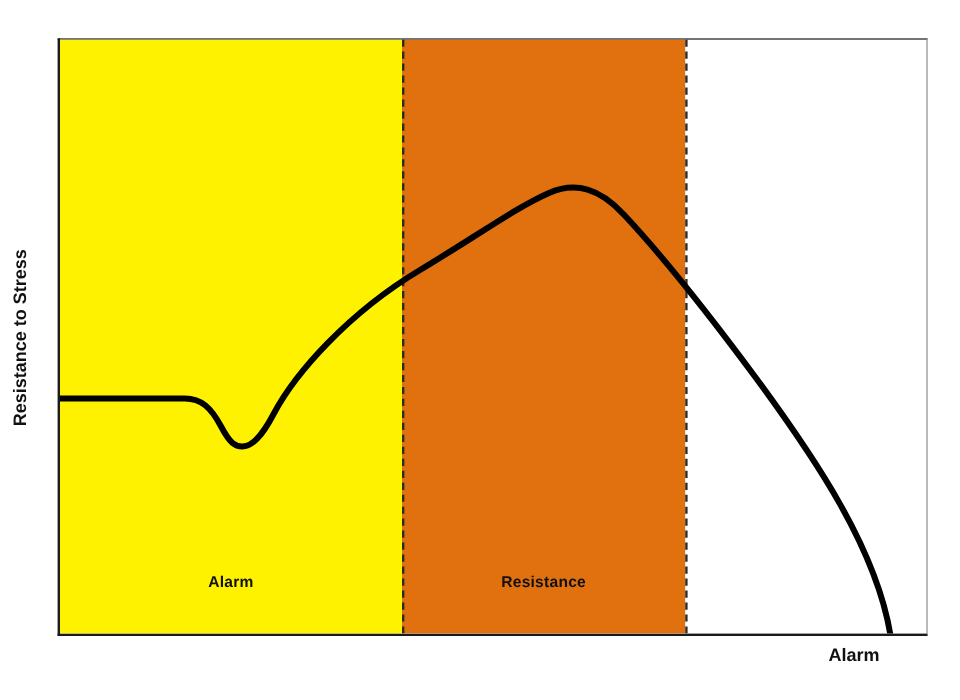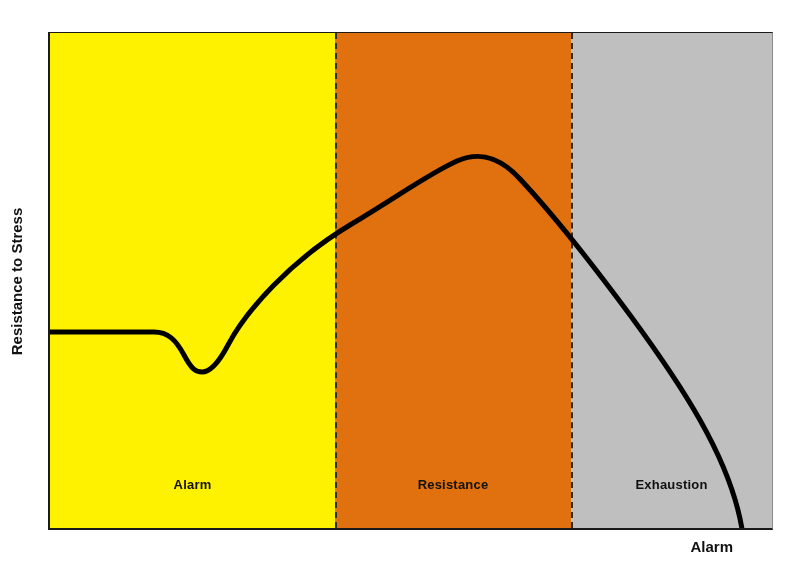--- a/index.html
+++ b/index.html
@@ -115,23 +115,20 @@
   <div class="plot-frame">
 
     <div class="zone zone-alarm" style="background: rgb(255, 242, 0);">
       <div class="zone-label">Alarm</div>
     </div>
 
     <div class="zone zone-resistance" style="background: rgb(225, 112, 15);">
       <div class="zone-label">Resistance</div>
     </div>
 
-    <div class="zone zone-exhaustion" style="background: rgb(191, 191, 191);">
-      <div class="zone-label">Exhaustion</div>
-    </div>
 
     <div class="zone-divider divider-1" style="border-left-color: rgb(43, 43, 43);"></div>
     <div class="zone-divider divider-2" style="border-left-color: rgb(43, 43, 43);"></div>
 
     <svg class="curve-svg" viewBox="0 0 725 498" preserveAspectRatio="none">
       <path id="curve-path" fill="none" stroke="#000000" stroke-width="5" stroke-linecap="round" stroke-linejoin="round" d="M 0 299 L 104 299 C 118 299 126 307 134 322 C 142 337 146 339 152 339 C 160 339 168 331 178 312 C 196 278 240 228 300 192 C 350 162 380 140 407 128 C 430 118 450 124 470 146 C 500 178 540 228 580 282 C 630 350 680 424 692 496"></path>
     </svg>
 
   </div>
 

